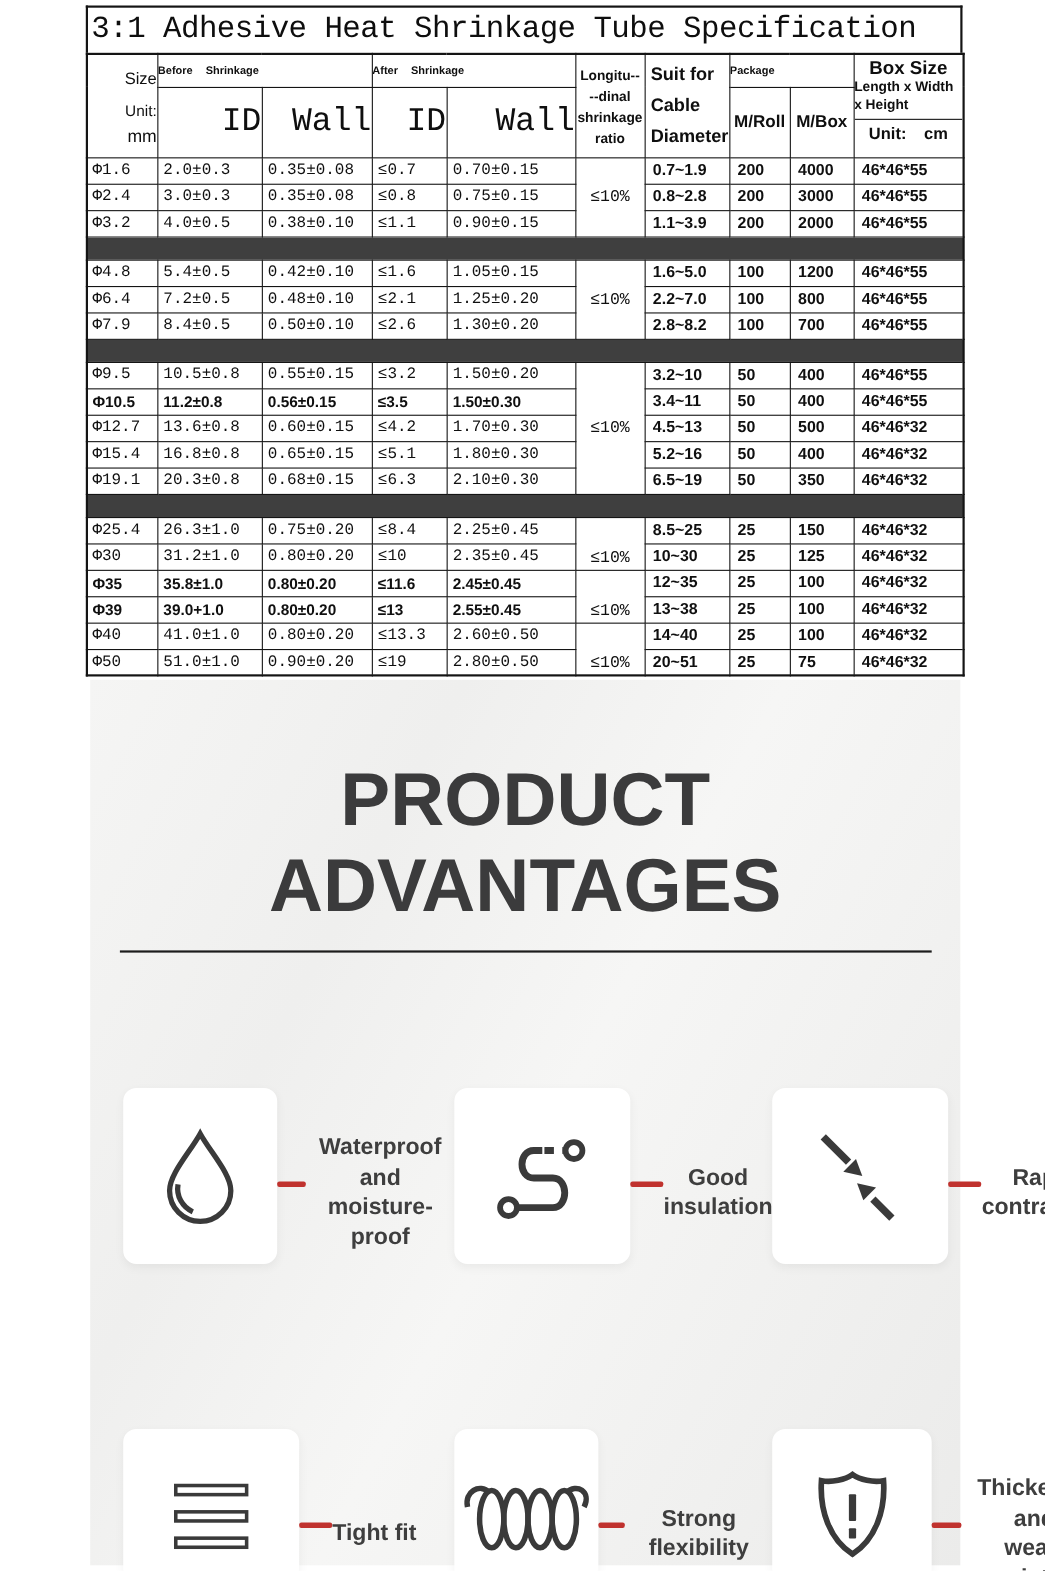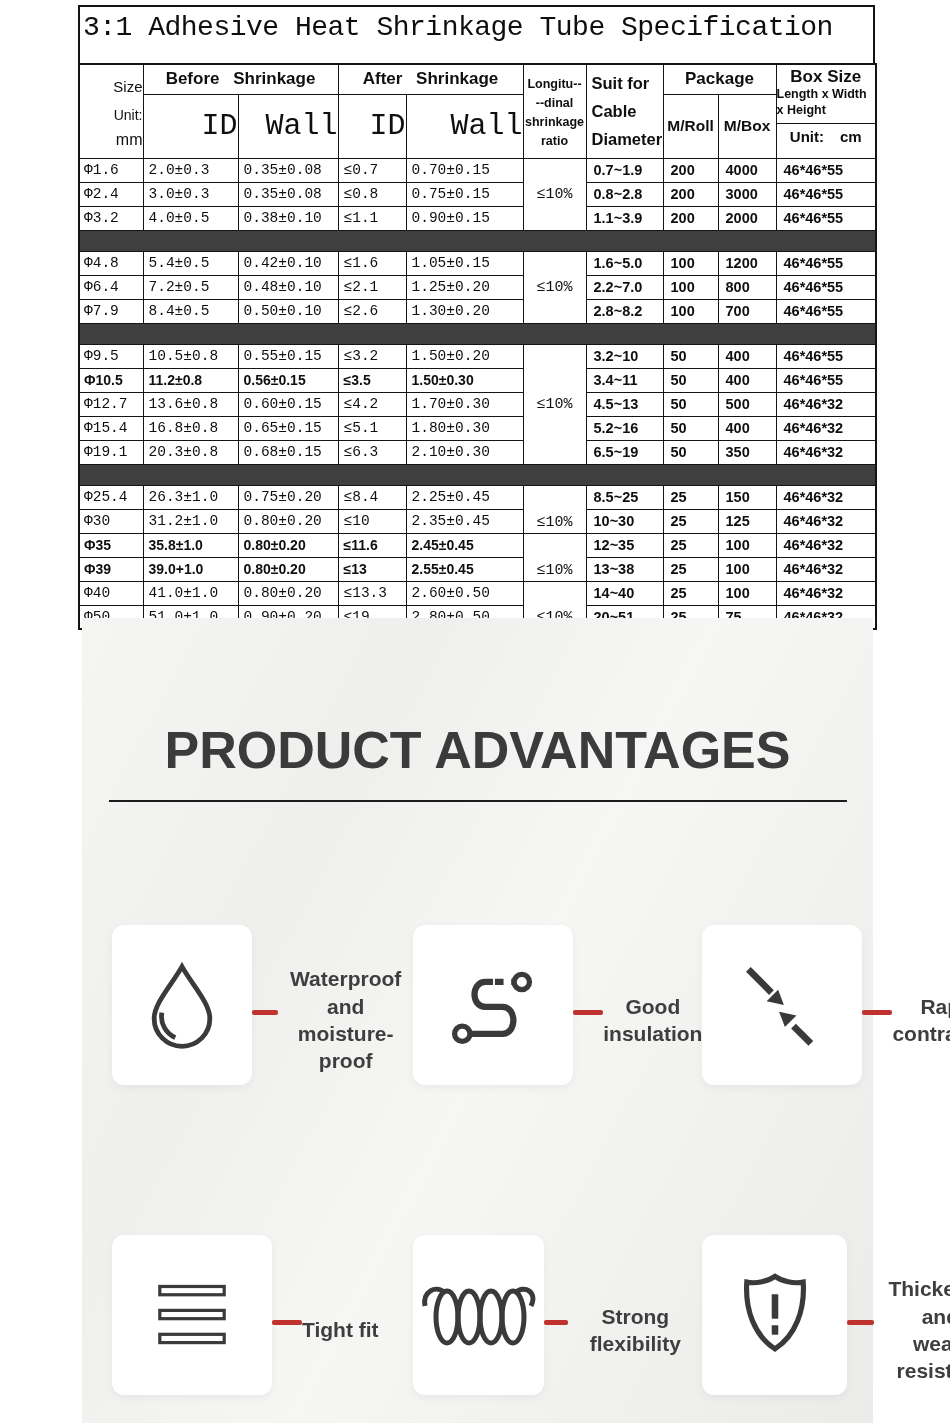--- a/index.html
+++ b/index.html
@@ -10,32 +10,32 @@
     --line:#141414;
   }
   *{box-sizing:border-box;margin:0;padding:0;}
   body{
     width:950px;height:1428px;position:relative;background:#ffffff;
     font-family:"Liberation Sans",sans-serif;overflow:hidden;
   }
   
   .spec{position:absolute;left:78px;top:5px;width:797px;}
   .spec-title{
-    border:2px solid var(--line);border-bottom:none;height:58px;line-height:41px;
+    border:2px solid var(--line);border-bottom:none;height:43px;line-height:41px;
     font-family:"Liberation Mono",monospace;font-size:28px;color:#0e0e0e;
     white-space:nowrap;padding-left:3px;letter-spacing:-0.5px;
   }
   table.spec-table{width:797px;border-collapse:collapse;table-layout:fixed;border:2px solid var(--line);}
   .spec-table td{
     border:1.5px solid var(--line);padding:0;vertical-align:middle;color:#0f0f0f;
     overflow:hidden;white-space:nowrap;
   }
   tr.hA{height:30px;}
   tr.hB{height:64px;}
-  td.grp{font-weight:bold;font-size:17px;text-align:center;}
+  td.grp{font-weight:bold;font-size:10px;}
   td.grp.wsp{word-spacing:9px;}
   td.size-h{font-family:Liberation Sans, sans-serif;text-align:right;}
   td.size-h .l1{font-size:15px;padding-top:5px;}
   td.size-h .l2{font-size:14px;padding-top:12px;}
   td.size-h .l3{font-size:16px;padding-top:8px;}
   td.ratio-h{text-align:center;font-weight:bold;font-size:12.5px;line-height:1.52;padding-top:4px;}
   td.suit-h{font-weight:bold;font-size:16.5px;line-height:1.72;padding-left:5px;text-align:left;}
   td.idw{font-family:"Liberation Mono",monospace;font-size:30px;text-align:right;}
   td.pk{font-weight:bold;font-size:15.5px;text-align:center;}
   td.box-h{vertical-align:top;}
@@ -54,21 +54,21 @@
   td.ratio{font-family:"Liberation Mono",monospace;font-size:15px;text-align:center;padding-left:0;}
   td.ratio.low{vertical-align:bottom;padding-bottom:2px;}
   tr.band{height:21px;}
   tr.band td{background:var(--band);}
   
   .advantages{
     position:absolute;left:82px;top:618px;width:791px;height:805px;
     background:linear-gradient(118deg,#f5f5f4 0%,#efefee 28%,#f6f6f5 52%,#ebebea 100%);
   }
   .adv-heading{
-    margin-top:102px;text-align:center;font-weight:bold;font-size:52px;
+    margin-top:70px;text-align:center;font-weight:bold;font-size:68px;
     color:var(--heading);letter-spacing:0;
   }
   .adv-rule{width:738px;height:2px;background:#1c1c1c;margin:20px auto 0;}
   .adv-grid{
     display:grid;grid-template-columns:1fr 1fr 1fr;
     padding:48px 10px 0 30px;
   }
   .adv-cell{display:flex;flex-direction:row;align-items:center;height:310px;}
   .card{
     width:160px;height:160px;background:#ffffff;border-radius:12px;

